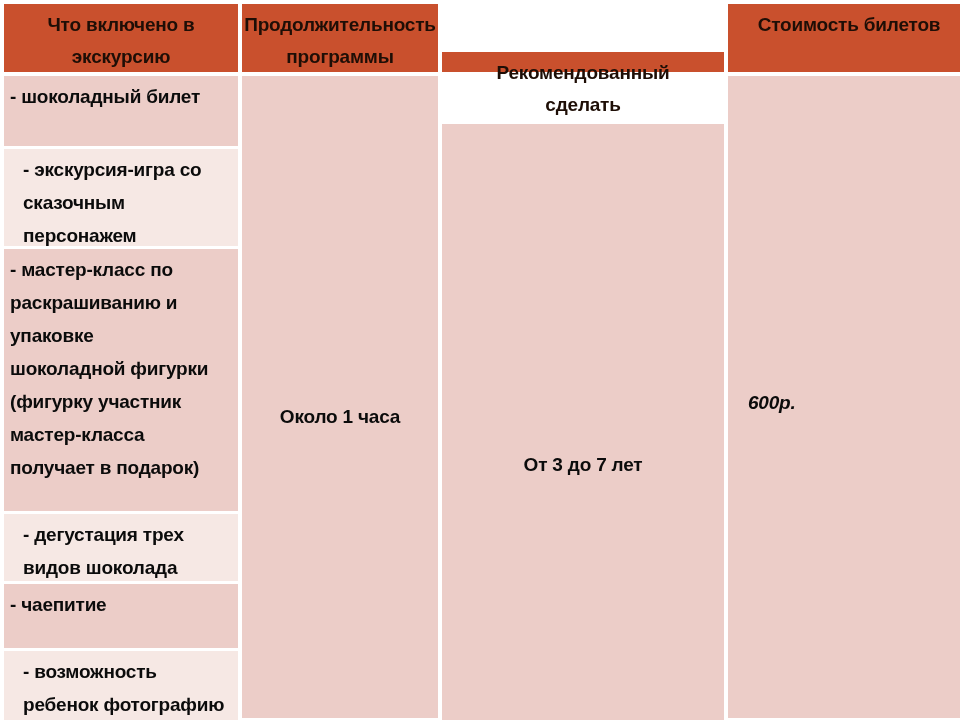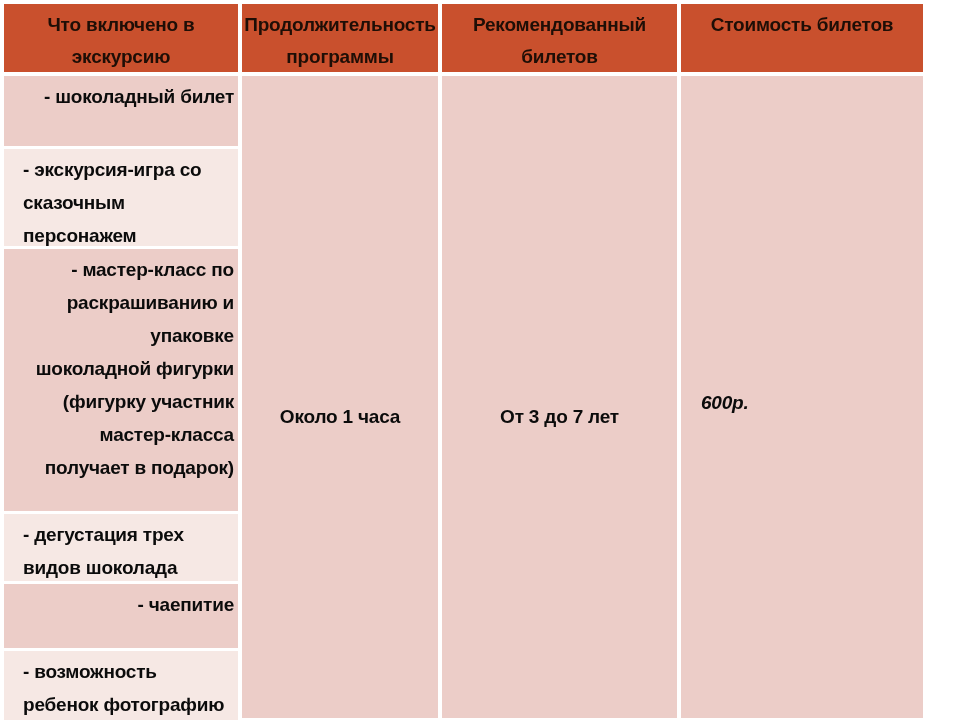--- a/index.html
+++ b/index.html
@@ -19,38 +19,38 @@
   .hrow { display:flex; gap:4px; height:68px; }
   .hcell {
     background:var(--header-bg, #C9502D);
     color:var(--header-text, #1E0E06);
     font-size:19px; line-height:32px;
     text-align:center; padding-top:5px;
     box-sizing:border-box;
   }
   .c1 { width:234px; }
   .c2 { width:196px; }
-  .c3 { width:235px; }
+  .c3 { width:282px;margin-top:48px; }
   .c4 { width:242px; }
   .brow { display:flex; gap:4px; height:644px; }
   .col1 { width:234px; display:flex; flex-direction:column; gap:3px; }
   .cell {
     box-sizing:border-box;
     padding:4px 4px 0 6px;
     font-size:19px; line-height:33px;
     color:var(--body-text, #0B0B0B);
     overflow:hidden;
   }
   .r1 { height:70px; }
   .r2 { height:97px; }
   .r3 { height:262px; }
   .r4 { height:67px; }
   .r5 { height:64px; }
   .r6 { flex:1; }
-  .dark  { background:var(--row-dark, #ECCDC8);text-align:right; }
+  .dark  { background:var(--row-dark, #ECCDC8); }
   .light { background:var(--row-light, #F6E8E4);padding-left:19px; }
   .mcell {
     background:var(--row-dark, #ECCDC8);
     height:642px;
     box-sizing:border-box;
     font-size:19px;
     color:var(--body-text, #0B0B0B);
   }
   .mtext { margin-top:330px; text-align:center; line-height:22px; }
   .price { padding:312px 0 0 20px; line-height:30px;font-style:italic; }
@@ -65,21 +65,21 @@
       <div class="hcell c1">
         <div>Что включено в</div>
         <div>экскурсию</div>
       </div>
       <div class="hcell c2">
         <div>Продолжительность</div>
         <div>программы</div>
       </div>
       <div class="hcell c3">
         <div>Рекомендованный</div>
-        <div>билетов</div>
+        <div>сделать</div>
       </div>
       <div class="hcell c4">
         <div>Стоимость билетов</div>
       </div>
     </div>
 
     <div class="brow">
       <div class="col1">
         <div class="cell r1 dark">
           <div>- шоколадный билет</div>

